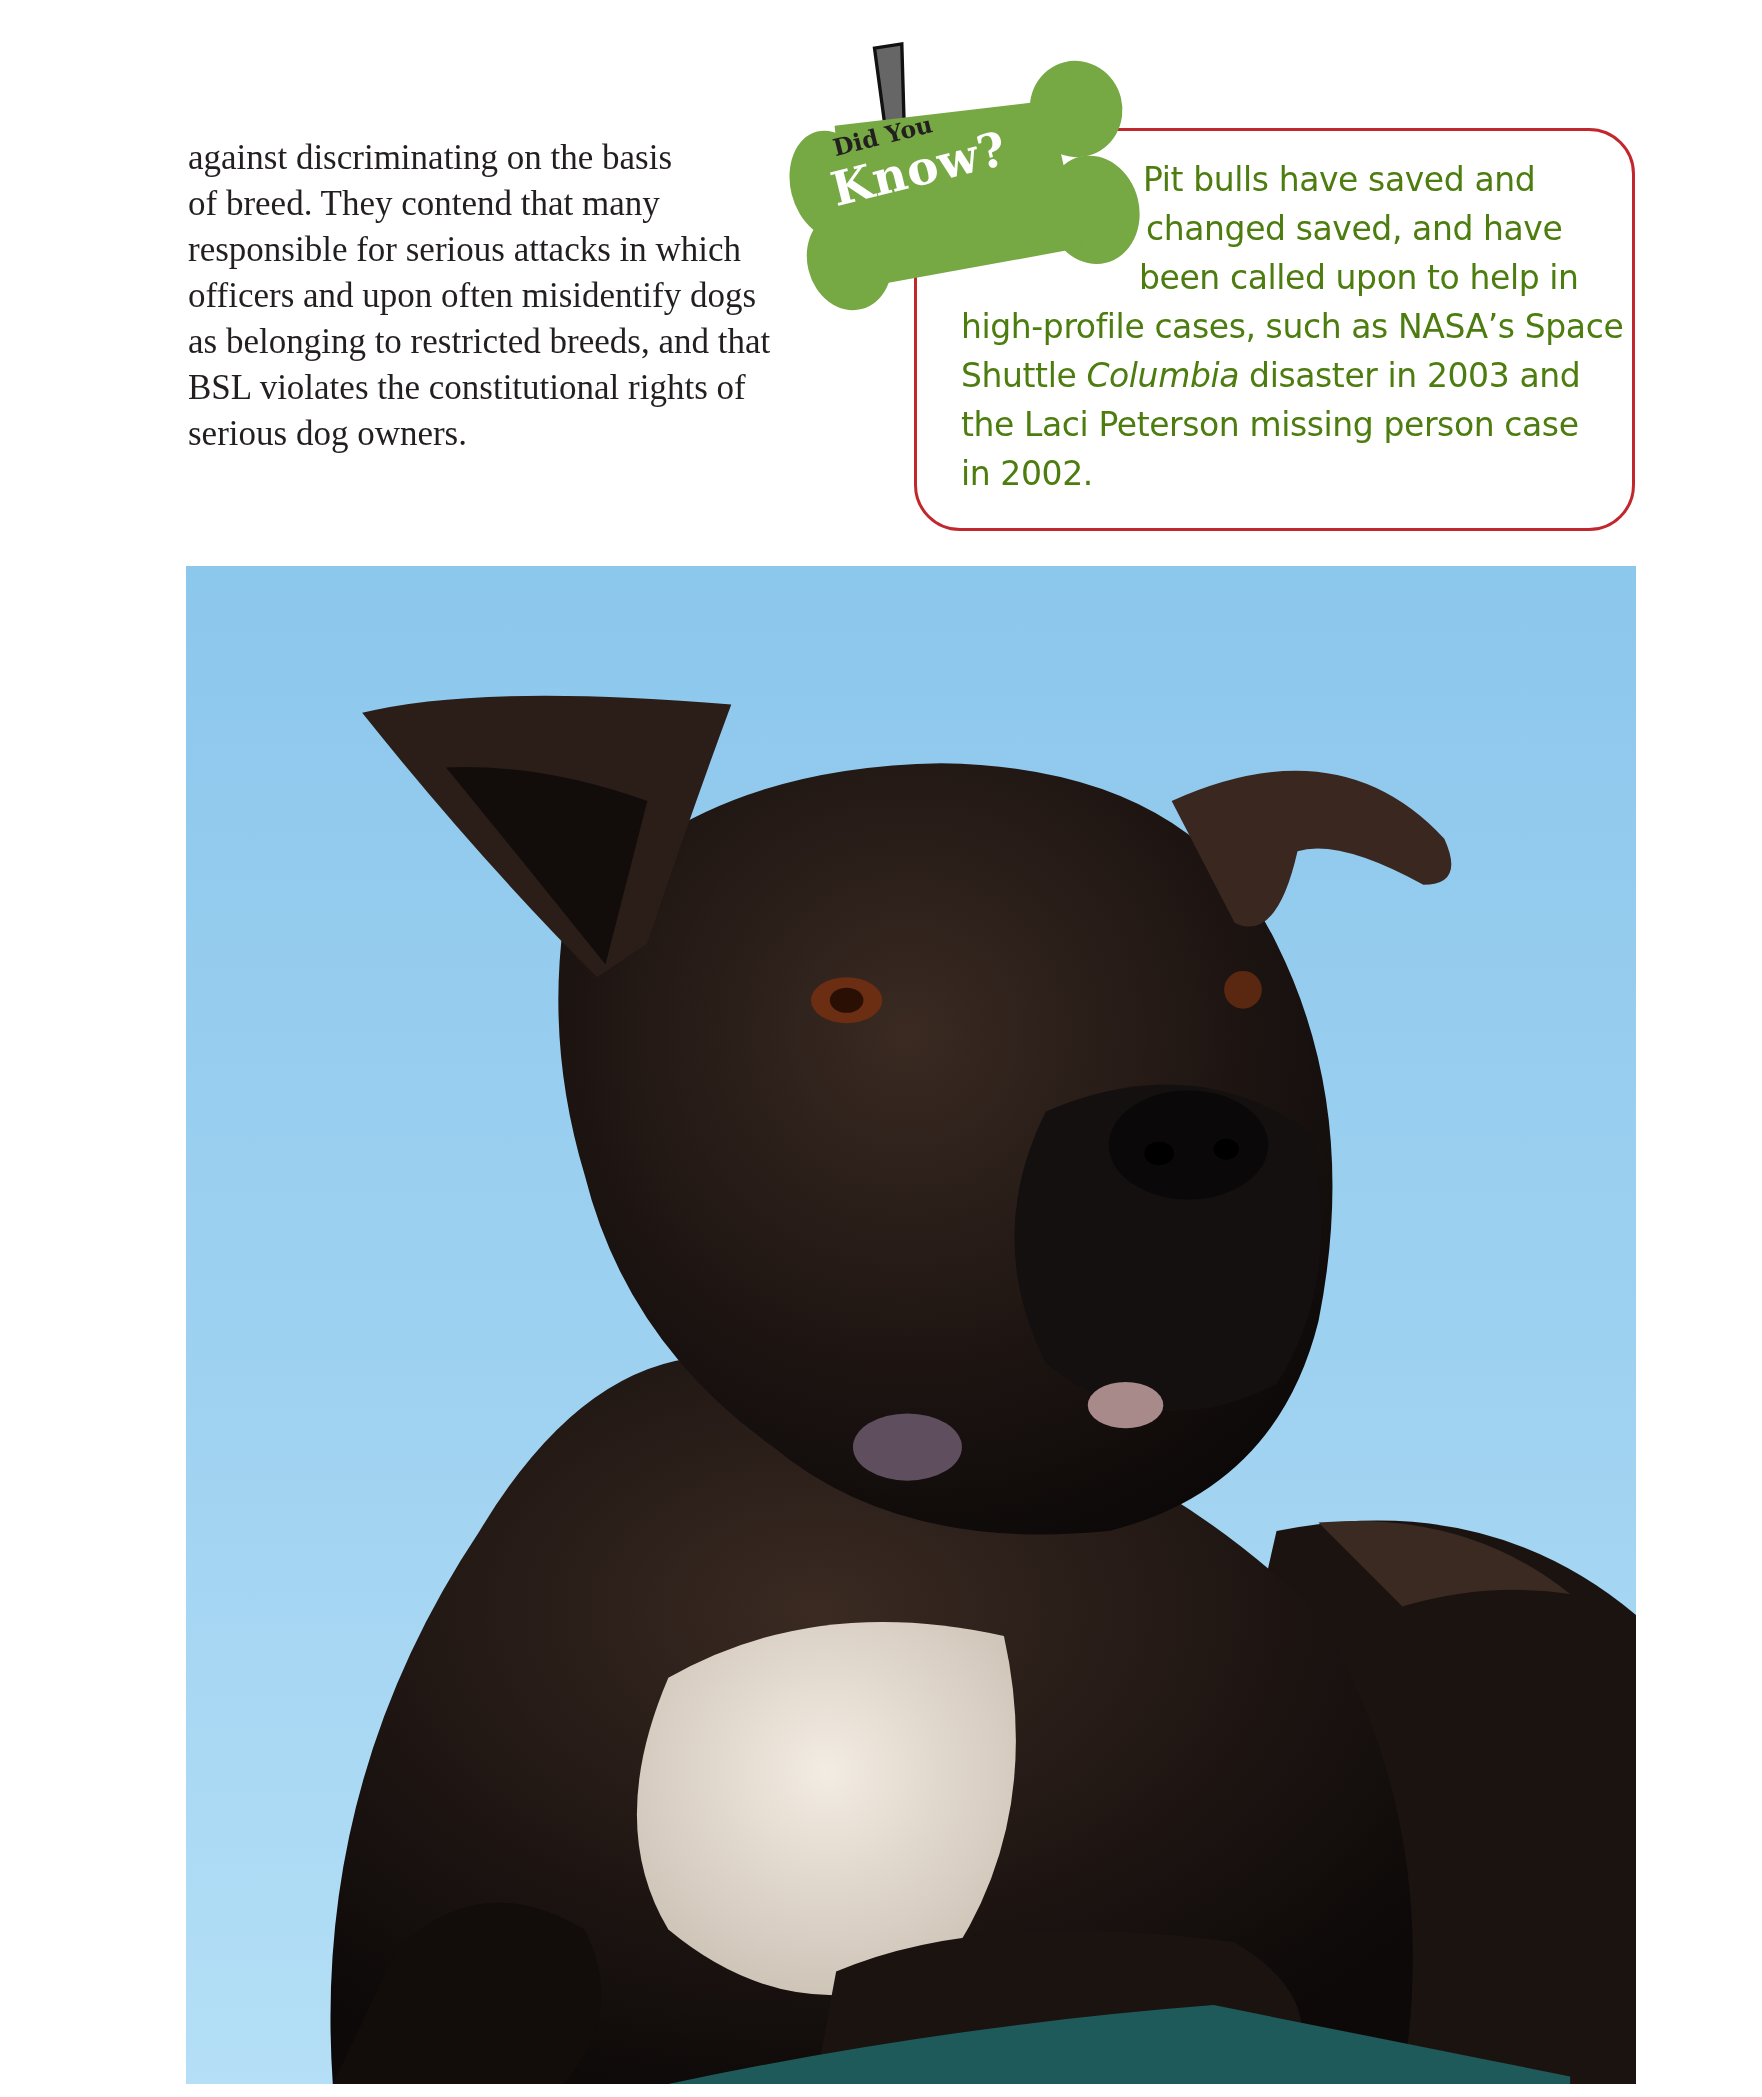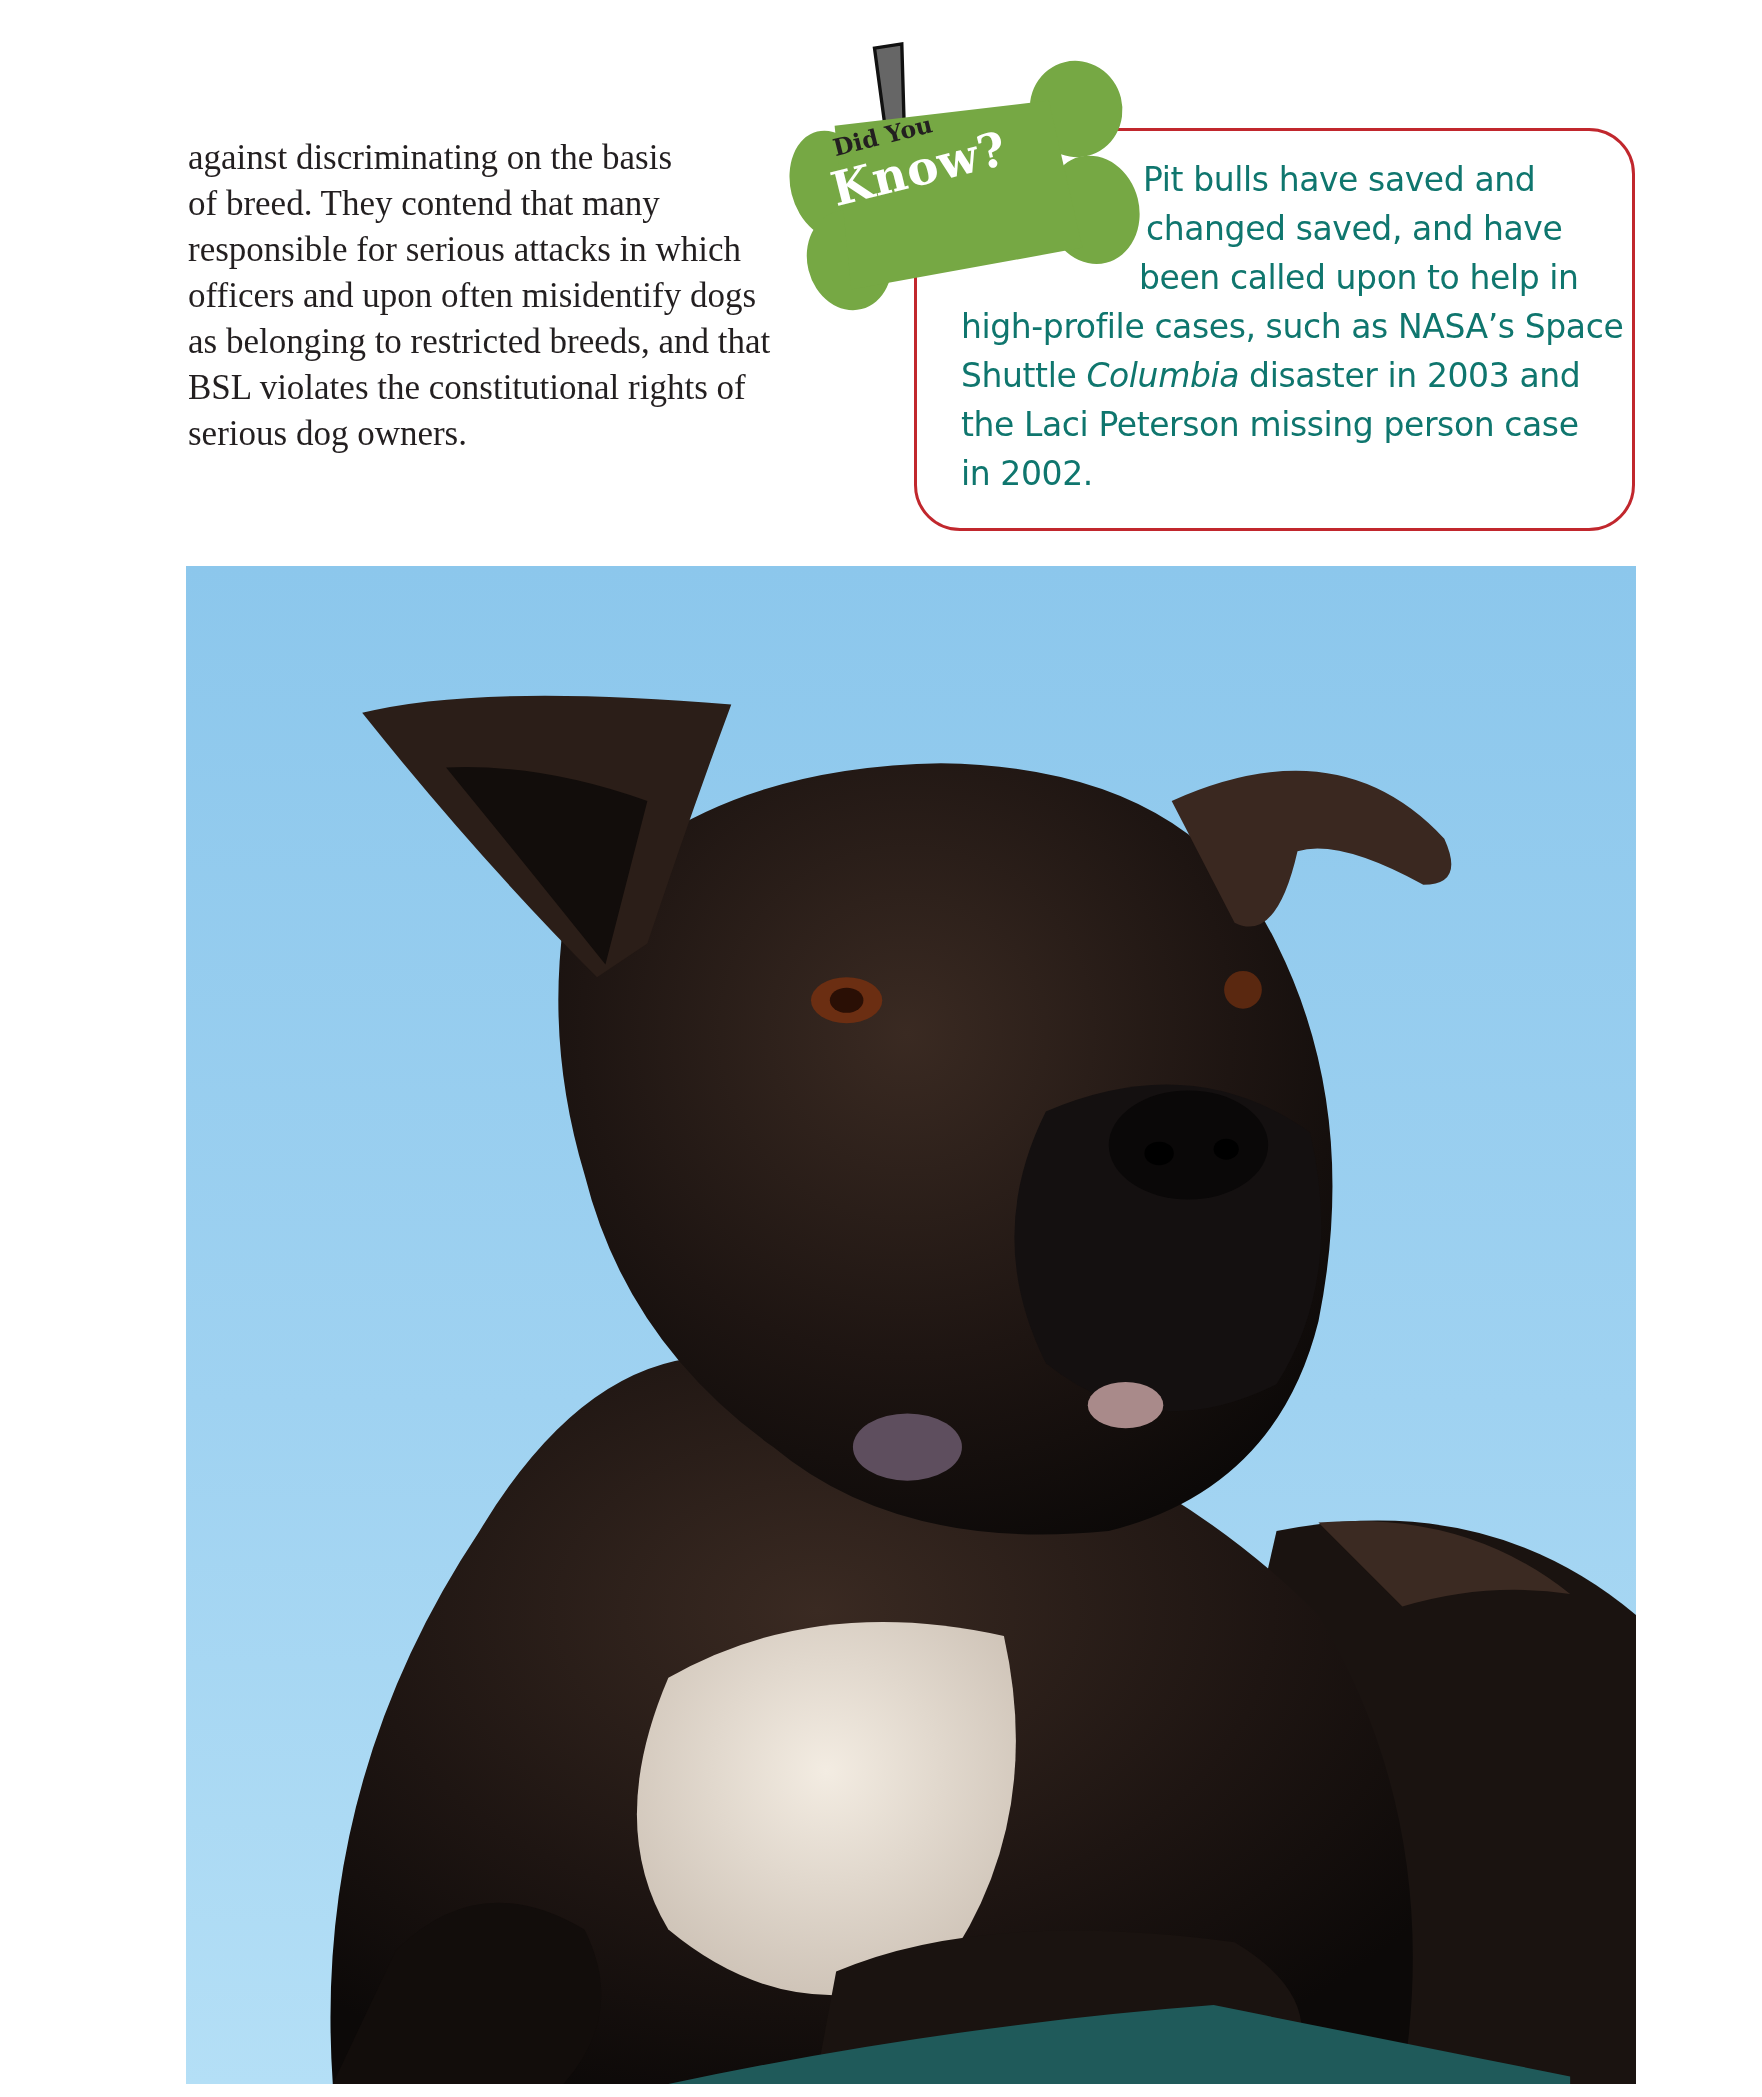--- a/index.html
+++ b/index.html
@@ -26,21 +26,21 @@
       box-sizing: border-box;
       background: #ffffff;
     }
     .callout-text {
       position: absolute;
       left: 961px; top: 155px;
       width: 671px;
       font-family: "DejaVu Sans", "Liberation Sans", sans-serif;
       font-size: 33px;
       line-height: 49px;
-      color: #0f766e;
+      color: #4d7c0f;
       letter-spacing: -0.4px;
     }
     .callout-text .ln { display: block; white-space: nowrap; }
     .callout-text .ind1 { padding-left: 182px; }
     .callout-text .ind2 { padding-left: 185px; }
     .callout-text .ind3 { padding-left: 178px; }
     .callout-text em { font-style: italic; }
 
     .bone {
       position: absolute;

